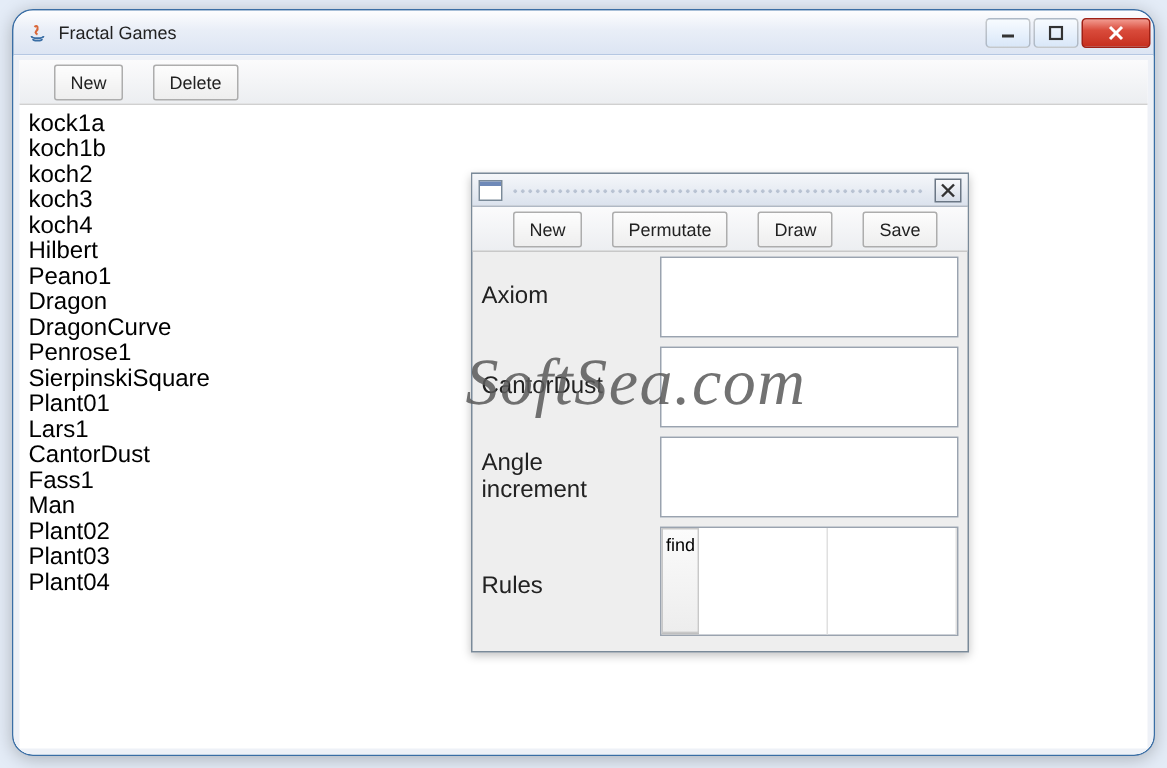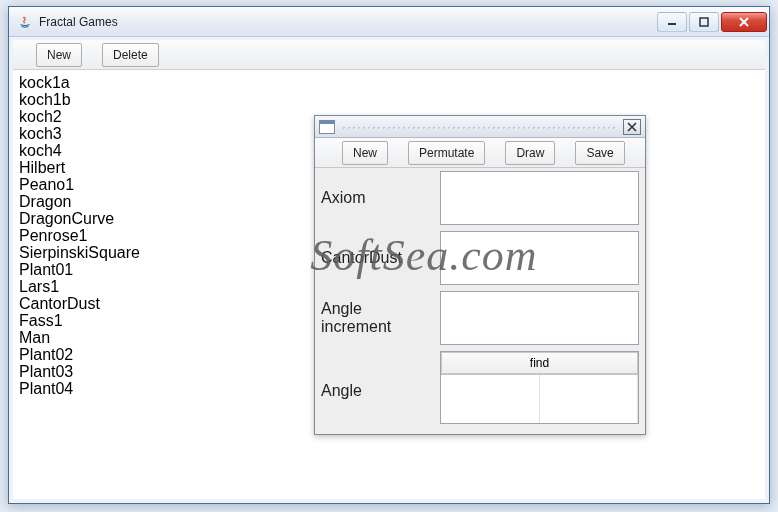--- a/index.html
+++ b/index.html
@@ -15,21 +15,21 @@
     position: relative;
   }
   .outer-window {
     position: absolute;
     left: 8px;
     top: 6px;
     width: 762px;
     height: 498px;
     background: #fff;
     border: 1px solid #3a6ea5;
-    border-radius: 0;
+    border-radius: 14px;
     box-shadow: 0 2px 12px rgba(0,0,0,0.25);
     overflow: hidden;
   }
   .titlebar {
     height: 30px;
     background: linear-gradient(#fdfdfe, #e9eef7 45%, #dde5f3);
     border-bottom: 1px solid #b5c7e2;
     display: flex;
     align-items: center;
     padding: 0 2px 0 8px;
@@ -190,21 +190,21 @@
     background:#fff;
     margin: 3px 6px 3px 0;
     min-height: 54px;
   }
   .rules-table {
     flex:1;
     margin: 3px 6px 10px 0;
     border: 1px solid #9aa3af;
     background:#fff;
     display:flex;
-    flex-direction:column;
+    flex-direction:row;
   }
   .rules-head {
     display:flex;
     border-bottom:1px solid #c0c0c0;
   }
   .rules-head div {
     flex:1;
     text-align:center;
     padding:3px 2px;
     font-size:12px;
@@ -323,21 +323,21 @@
       </div>
       <div class="form-row">
         <div class="form-label">CantorDust</div>
         <div class="form-input"></div>
       </div>
       <div class="form-row">
         <div class="form-label">Angle increment</div>
         <div class="form-input"></div>
       </div>
       <div class="form-row" style="flex:1;">
-        <div class="form-label">Angle</div>
+        <div class="form-label">Rules</div>
         <div class="rules-table">
           <div class="rules-head">
             <div>find</div>
           </div>
           <div class="rules-cell-row">
             <div></div>
             <div></div>
           </div>
         </div>
       </div>

